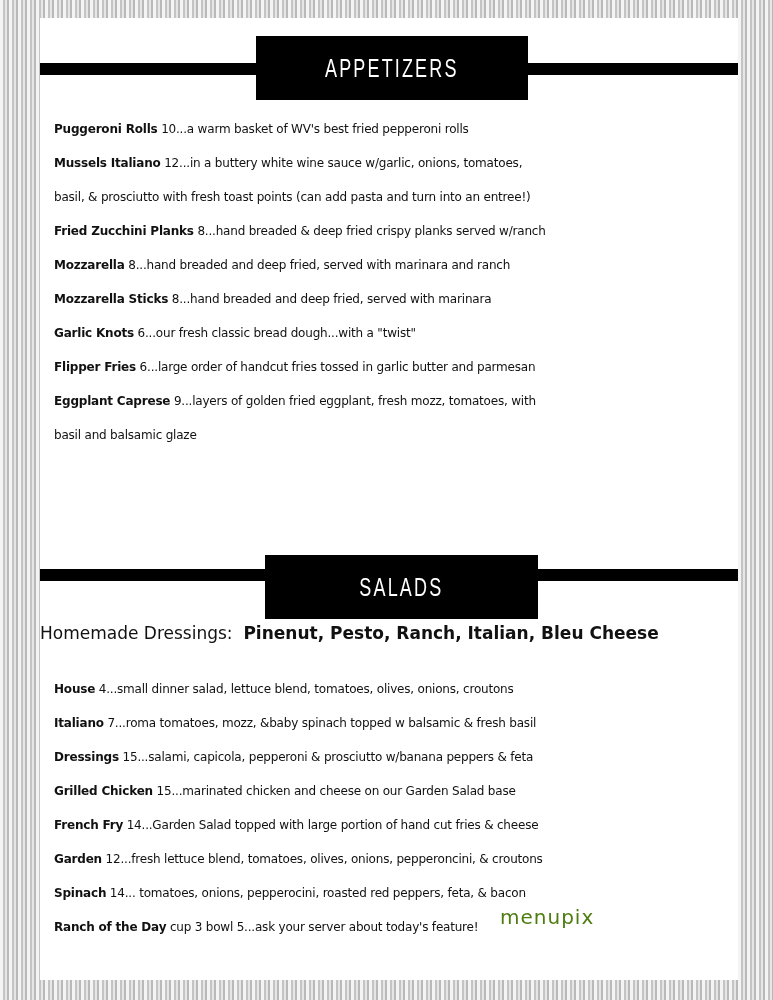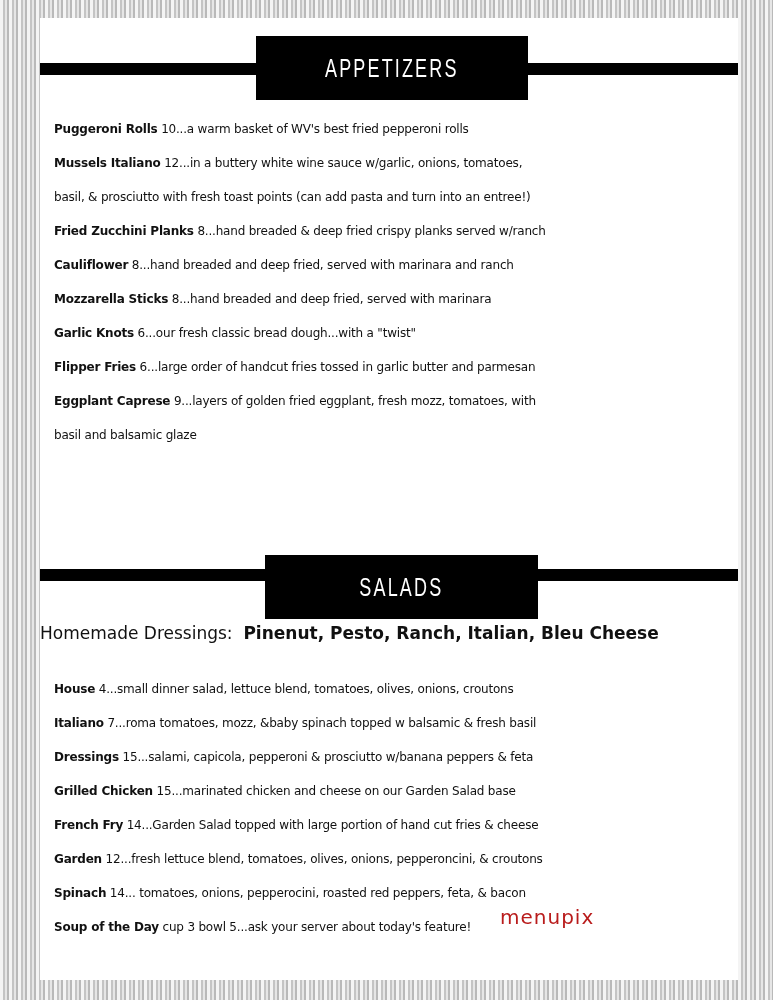--- a/index.html
+++ b/index.html
@@ -34,42 +34,42 @@
   .item {
     font-size: 12px; line-height: 34px; white-space: nowrap; letter-spacing: -0.2px;
   }
   .item .name { font-weight: bold; }
   .dressings {
     position: absolute; left: 0; right: 0; text-align: left;
     font-size: 17px; line-height: 20px;
   }
   .dressings .list { font-weight: bold; }
   .watermark {
-    position: absolute; left: 500px; top: 905px; font-size: 20px; color: #b91c1c;
+    position: absolute; left: 500px; top: 905px; font-size: 20px; color: #4d7c0f;
     letter-spacing: 1px;
   }
 </style>
 </head>
 <body>
 
 <div class="panel">
 
   <div class="section-header" style="top:18px;">
     <div class="bar"></div>
     <div class="box" style="left:216px; width:272px;">
       <span class="title">APPETIZERS</span>
     </div>
   </div>
 
   <div class="items" style="top:94px;">
     <div class="item"><span class="name">Puggeroni Rolls</span><span> 10...a warm basket of WV's best fried pepperoni rolls</span></div>
     <div class="item"><span class="name">Mussels Italiano</span><span> 12...in a buttery white wine sauce w/garlic, onions, tomatoes,</span></div>
     <div class="item"><span class="name"></span><span>basil, &amp; prosciutto with fresh toast points (can add pasta and turn into an entree!)</span></div>
     <div class="item"><span class="name">Fried Zucchini Planks</span><span> 8...hand breaded &amp; deep fried crispy planks served w/ranch</span></div>
-    <div class="item"><span class="name">Cauliflower</span><span> 8...hand breaded and deep fried, served with marinara and ranch</span></div>
+    <div class="item"><span class="name">Mozzarella</span><span> 8...hand breaded and deep fried, served with marinara and ranch</span></div>
     <div class="item"><span class="name">Mozzarella Sticks</span><span> 8...hand breaded and deep fried, served with marinara</span></div>
     <div class="item"><span class="name">Garlic Knots</span><span> 6...our fresh classic bread dough...with a "twist"</span></div>
     <div class="item"><span class="name">Flipper Fries</span><span> 6...large order of handcut fries tossed in garlic butter and parmesan</span></div>
     <div class="item"><span class="name">Eggplant Caprese</span><span> 9...layers of golden fried eggplant, fresh mozz, tomatoes, with</span></div>
     <div class="item"><span class="name"></span><span>basil and balsamic glaze</span></div>
   </div>
 
   <div class="section-header" style="top:524px;">
     <div class="bar"></div>
     <div class="box" style="left:225px; width:273px;margin-top:13px;">
@@ -82,17 +82,17 @@
   </div>
 
   <div class="items" style="top:654px;">
     <div class="item"><span class="name">House</span><span> 4...small dinner salad, lettuce blend, tomatoes, olives, onions, croutons</span></div>
     <div class="item"><span class="name">Italiano</span><span> 7...roma tomatoes, mozz, &amp;baby spinach topped w balsamic &amp; fresh basil</span></div>
     <div class="item"><span class="name">Dressings</span><span> 15...salami, capicola, pepperoni &amp; prosciutto w/banana peppers &amp; feta</span></div>
     <div class="item"><span class="name">Grilled Chicken</span><span> 15...marinated chicken and cheese on our Garden Salad base</span></div>
     <div class="item"><span class="name">French Fry</span><span> 14...Garden Salad topped with large portion of hand cut fries &amp; cheese</span></div>
     <div class="item"><span class="name">Garden</span><span> 12...fresh lettuce blend, tomatoes, olives, onions, pepperoncini, &amp; croutons</span></div>
     <div class="item"><span class="name">Spinach</span><span> 14... tomatoes, onions, pepperocini, roasted red peppers, feta, &amp; bacon</span></div>
-    <div class="item"><span class="name">Soup of the Day</span><span> cup 3 bowl 5...ask your server about today's feature!</span></div>
+    <div class="item"><span class="name">Ranch of the Day</span><span> cup 3 bowl 5...ask your server about today's feature!</span></div>
   </div>
 </div>
 
 <div class="watermark">menupix</div>
 
 </body></html>

